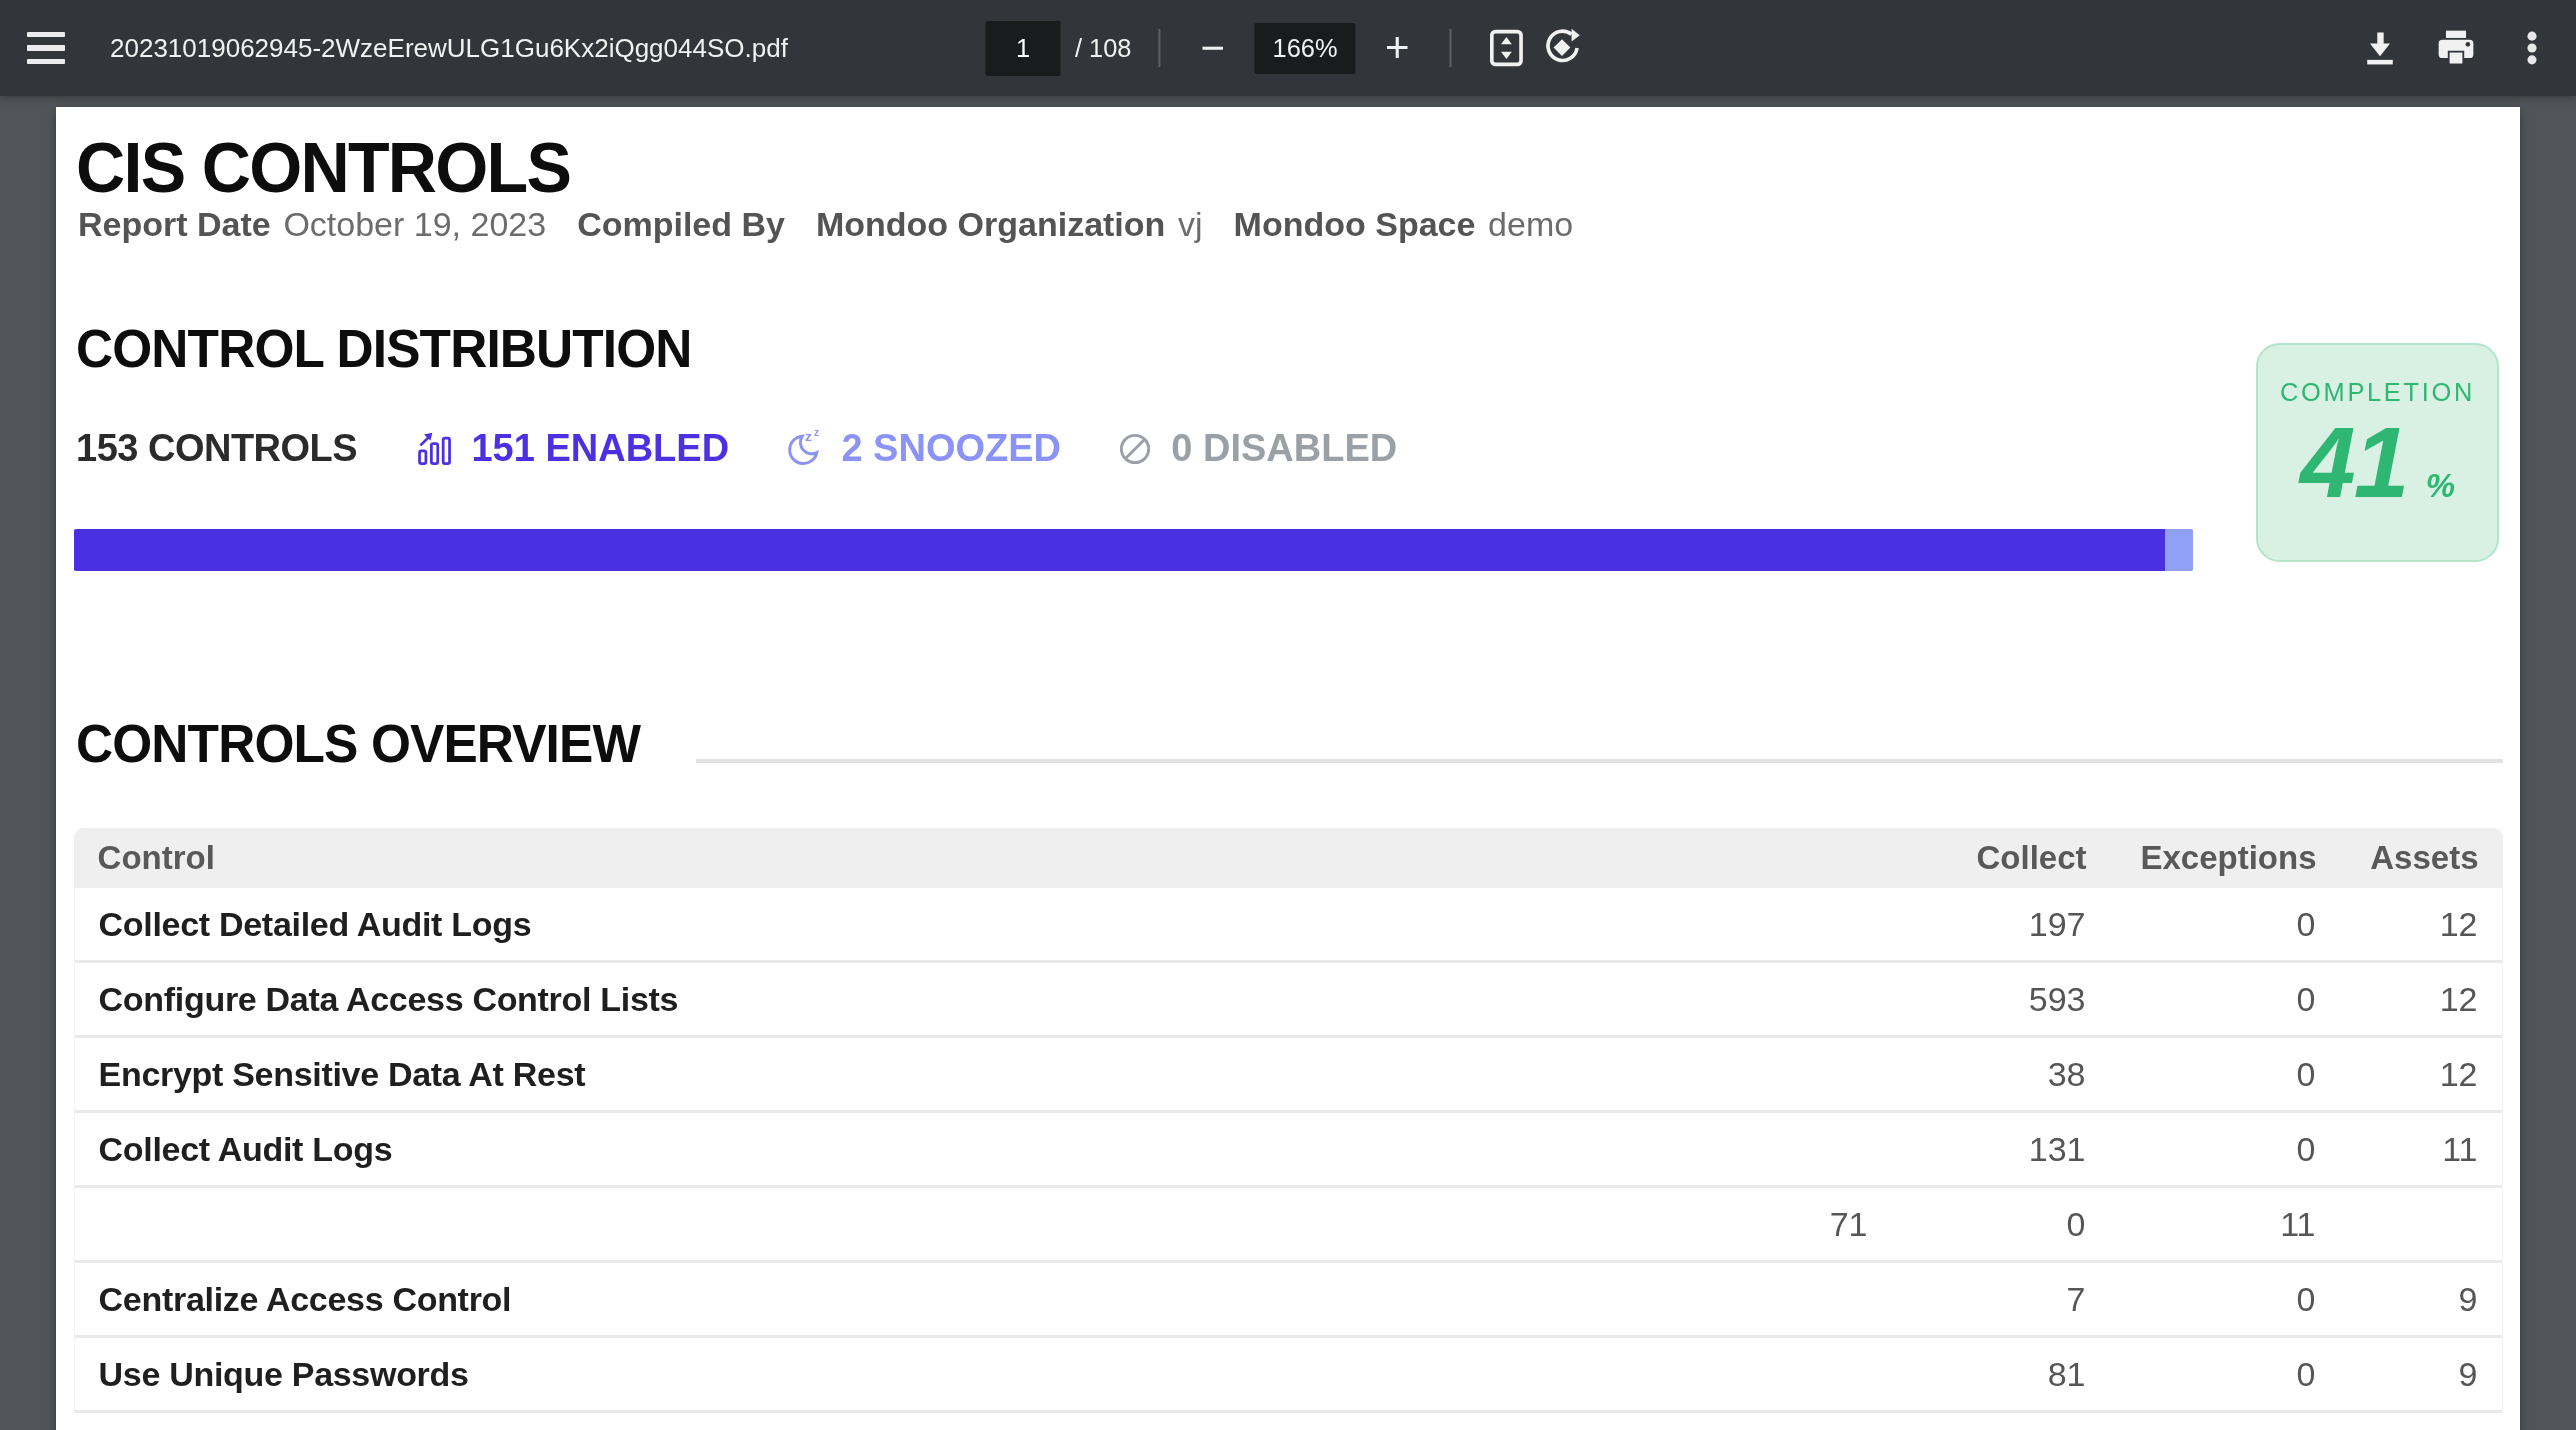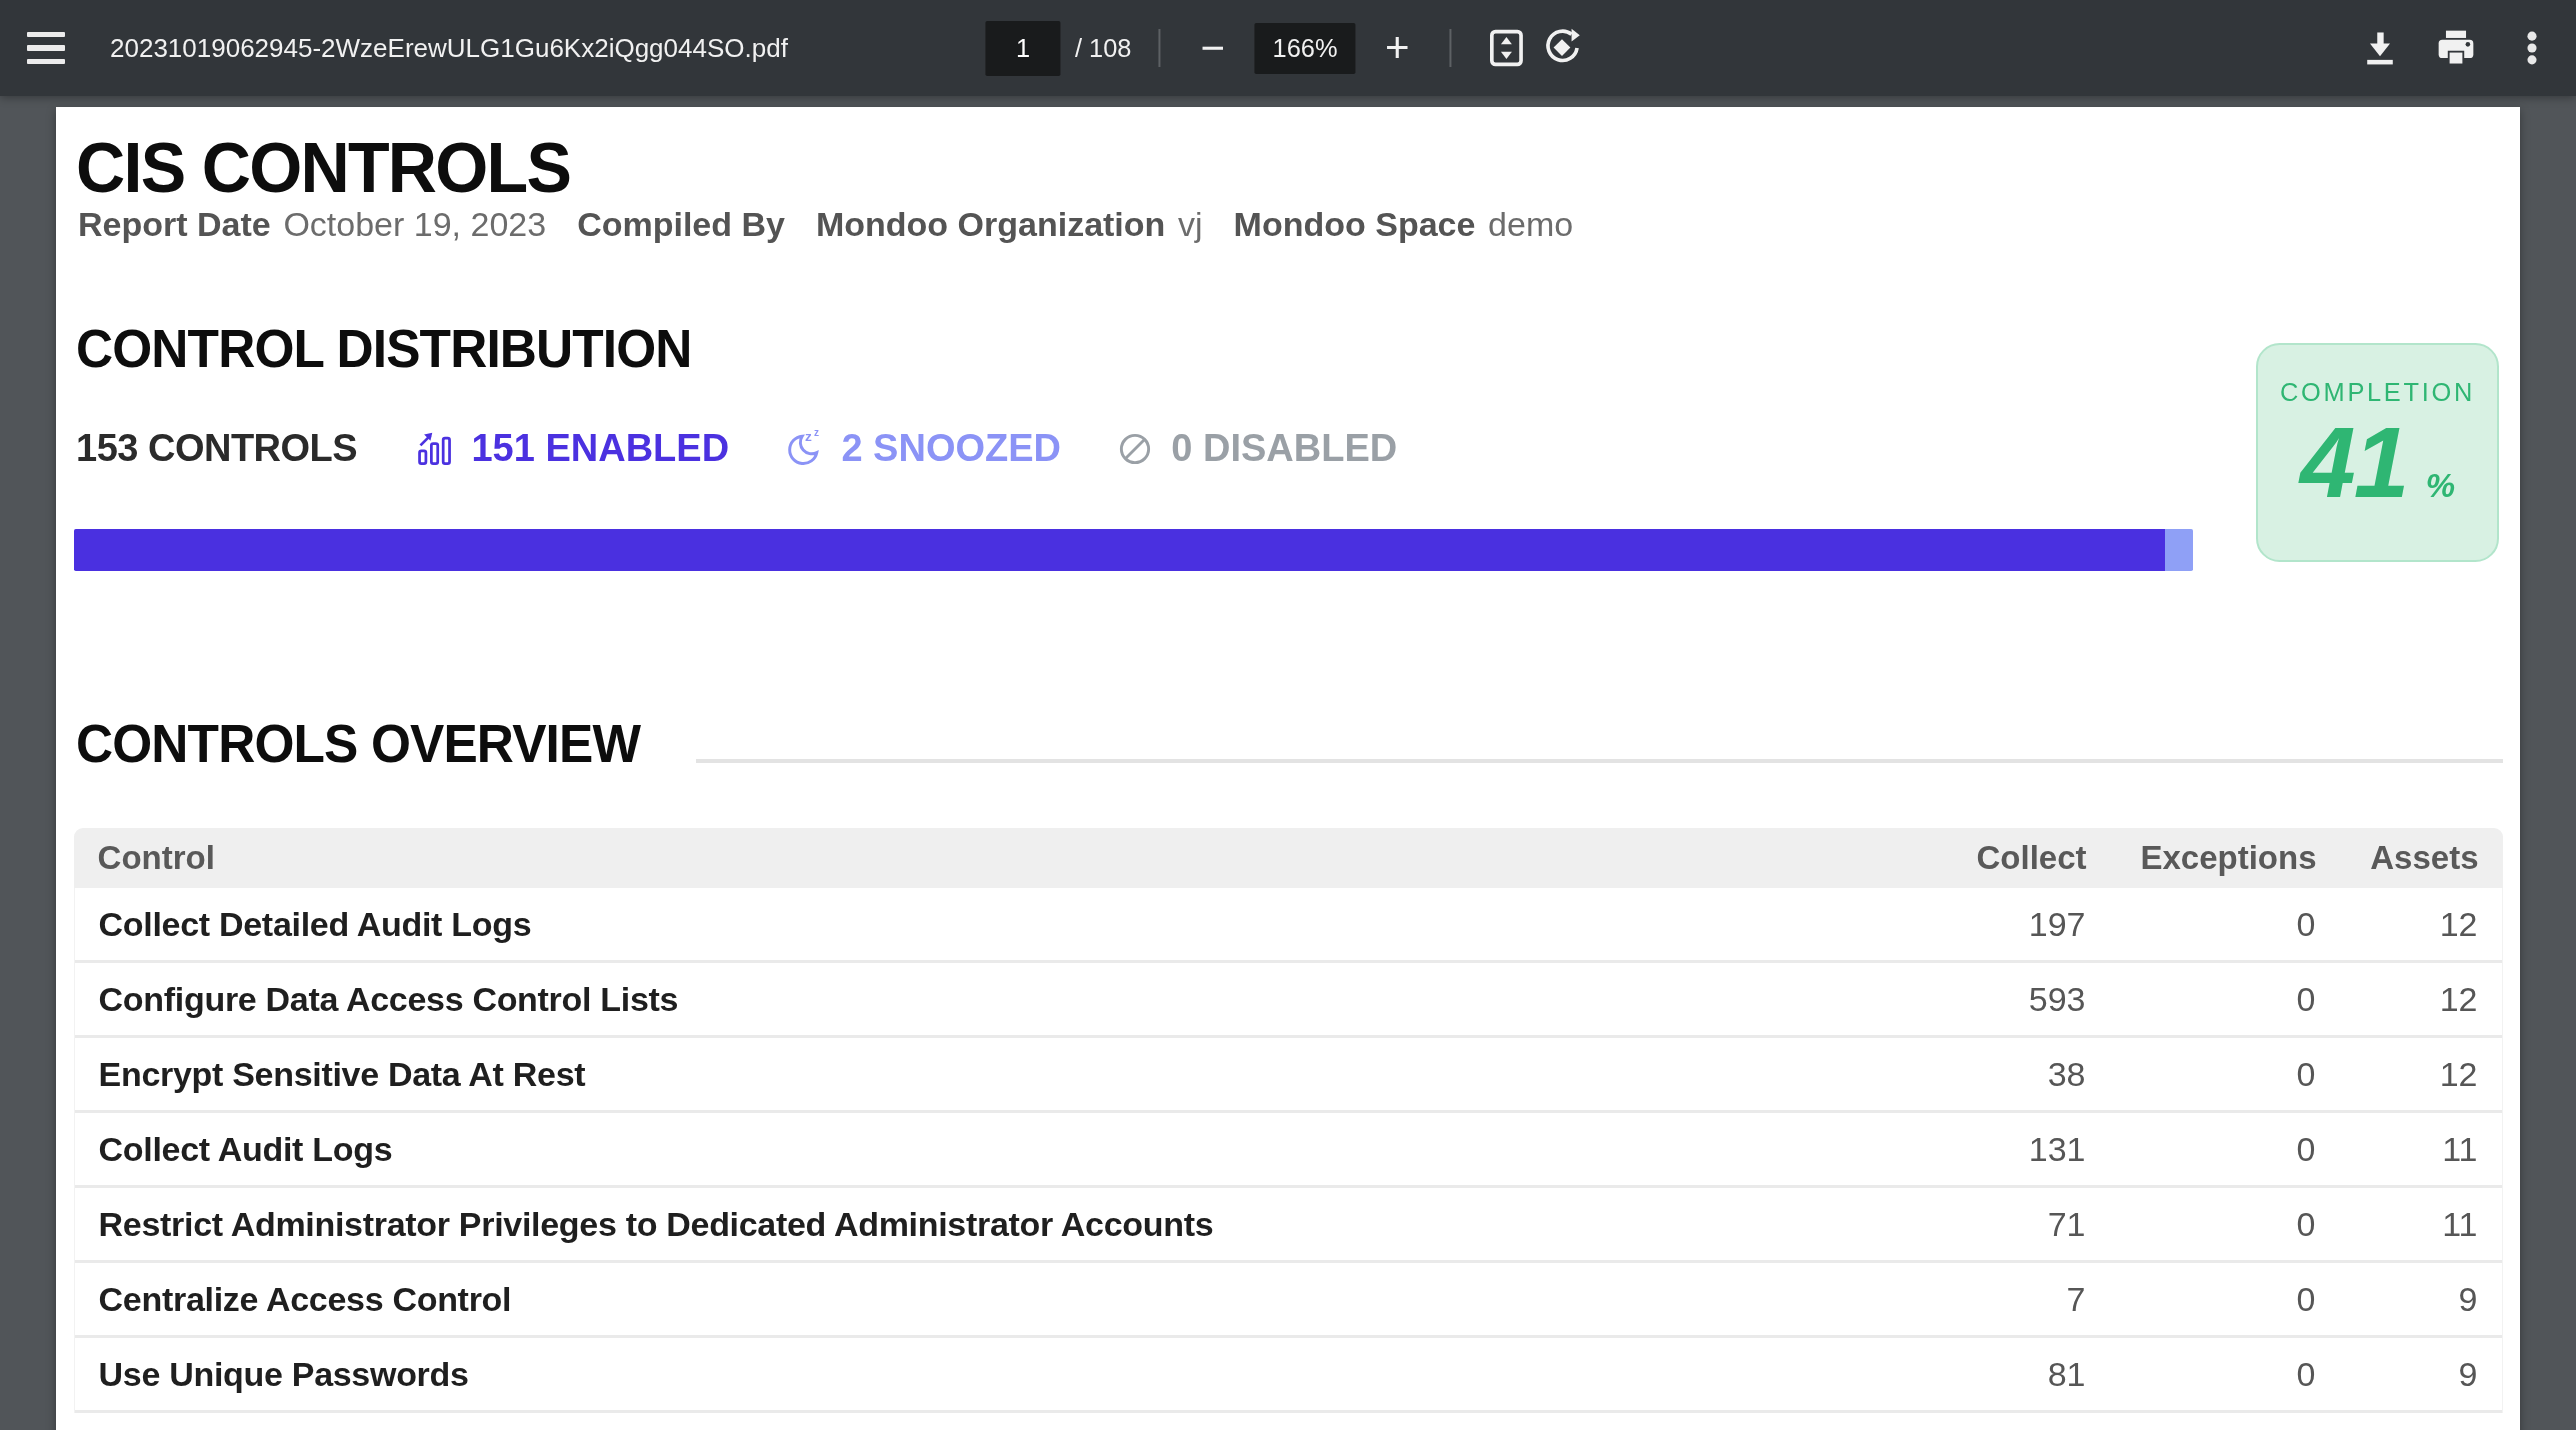--- a/index.html
+++ b/index.html
@@ -275,21 +275,20 @@
         <div class="num">0</div>
         <div class="num">12</div>
       </div>
       <div class="t-grid t-row">
         <div class="c-name">Collect Audit Logs</div>
         <div class="num">131</div>
         <div class="num">0</div>
         <div class="num">11</div>
       </div>
       <div class="t-grid t-row">
-        <div class="c-name">Restrict Administrator Privileges to Dedicated Administrator Accounts</div>
         <div class="num">71</div>
         <div class="num">0</div>
         <div class="num">11</div>
       </div>
       <div class="t-grid t-row">
         <div class="c-name">Centralize Access Control</div>
         <div class="num">7</div>
         <div class="num">0</div>
         <div class="num">9</div>
       </div>

